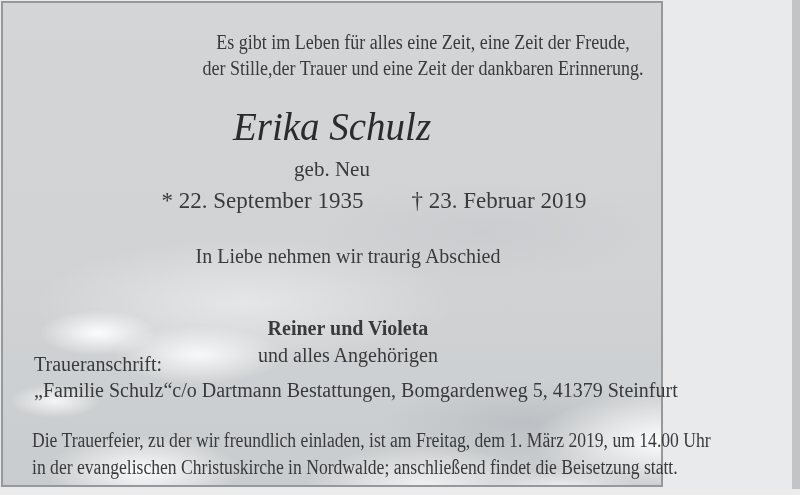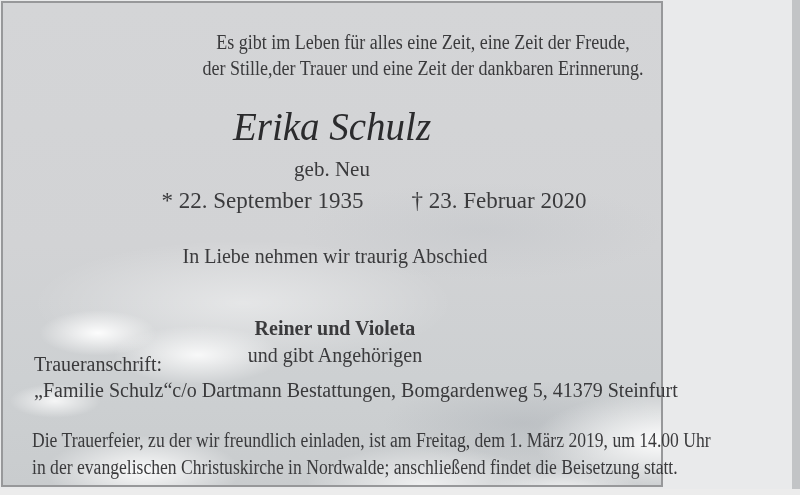--- a/index.html
+++ b/index.html
@@ -40,21 +40,21 @@
   .maiden{
     position:absolute;left:0;top:154px;width:100%;text-align:center;
     font-size:21px;line-height:24px;
   }
   .dates{
     position:absolute;left:0;top:184px;width:100%;
     display:flex;justify-content:center;gap:48px;
     font-size:23px;line-height:28px;margin-left:42px;
   }
   .farewell{
-    position:absolute;left:3px;top:240px;width:100%;text-align:center;
+    position:absolute;left:16px;top:240px;width:100%;text-align:center;
     font-size:20px;line-height:27px;
   }
   .farewell .bold{font-weight:bold;margin-top:45px;}
   .address{
     position:absolute;left:31px;top:348px;width:740px;
     font-size:20px;line-height:26px;
   }
   .ceremony{
     position:absolute;left:29px;top:424px;width:860px;
     font-size:20px;line-height:27px;
@@ -74,27 +74,27 @@
       <div>Es gibt im Leben für alles eine Zeit, eine Zeit der Freude,</div>
       <div>der Stille,der Trauer und eine Zeit der dankbaren Erinnerung.</div>
     </div>
 
     <div class="name">Erika Schulz</div>
 
     <div class="maiden">geb. Neu</div>
 
     <div class="dates">
       <span>* 22. September 1935</span>
-      <span>† 23. Februar 2020</span>
+      <span>† 23. Februar 2019</span>
     </div>
 
     <div class="farewell">
       <div>In Liebe nehmen wir traurig Abschied</div>
       <div class="bold">Reiner und Violeta</div>
-      <div>und gibt Angehörigen</div>
+      <div>und alles Angehörigen</div>
     </div>
 
     <div class="address">
       <div>Traueranschrift:</div>
       <div>„Familie Schulz“c/o Dartmann Bestattungen, Bomgardenweg 5, 41379 Steinfurt</div>
     </div>
 
     <div class="ceremony">
       <div>Die Trauerfeier, zu der wir freundlich einladen, ist am Freitag, dem 1. März 2019, um 14.00 Uhr</div>
       <div>in der evangelischen Christuskirche in Nordwalde; anschließend findet die Beisetzung statt.</div>

